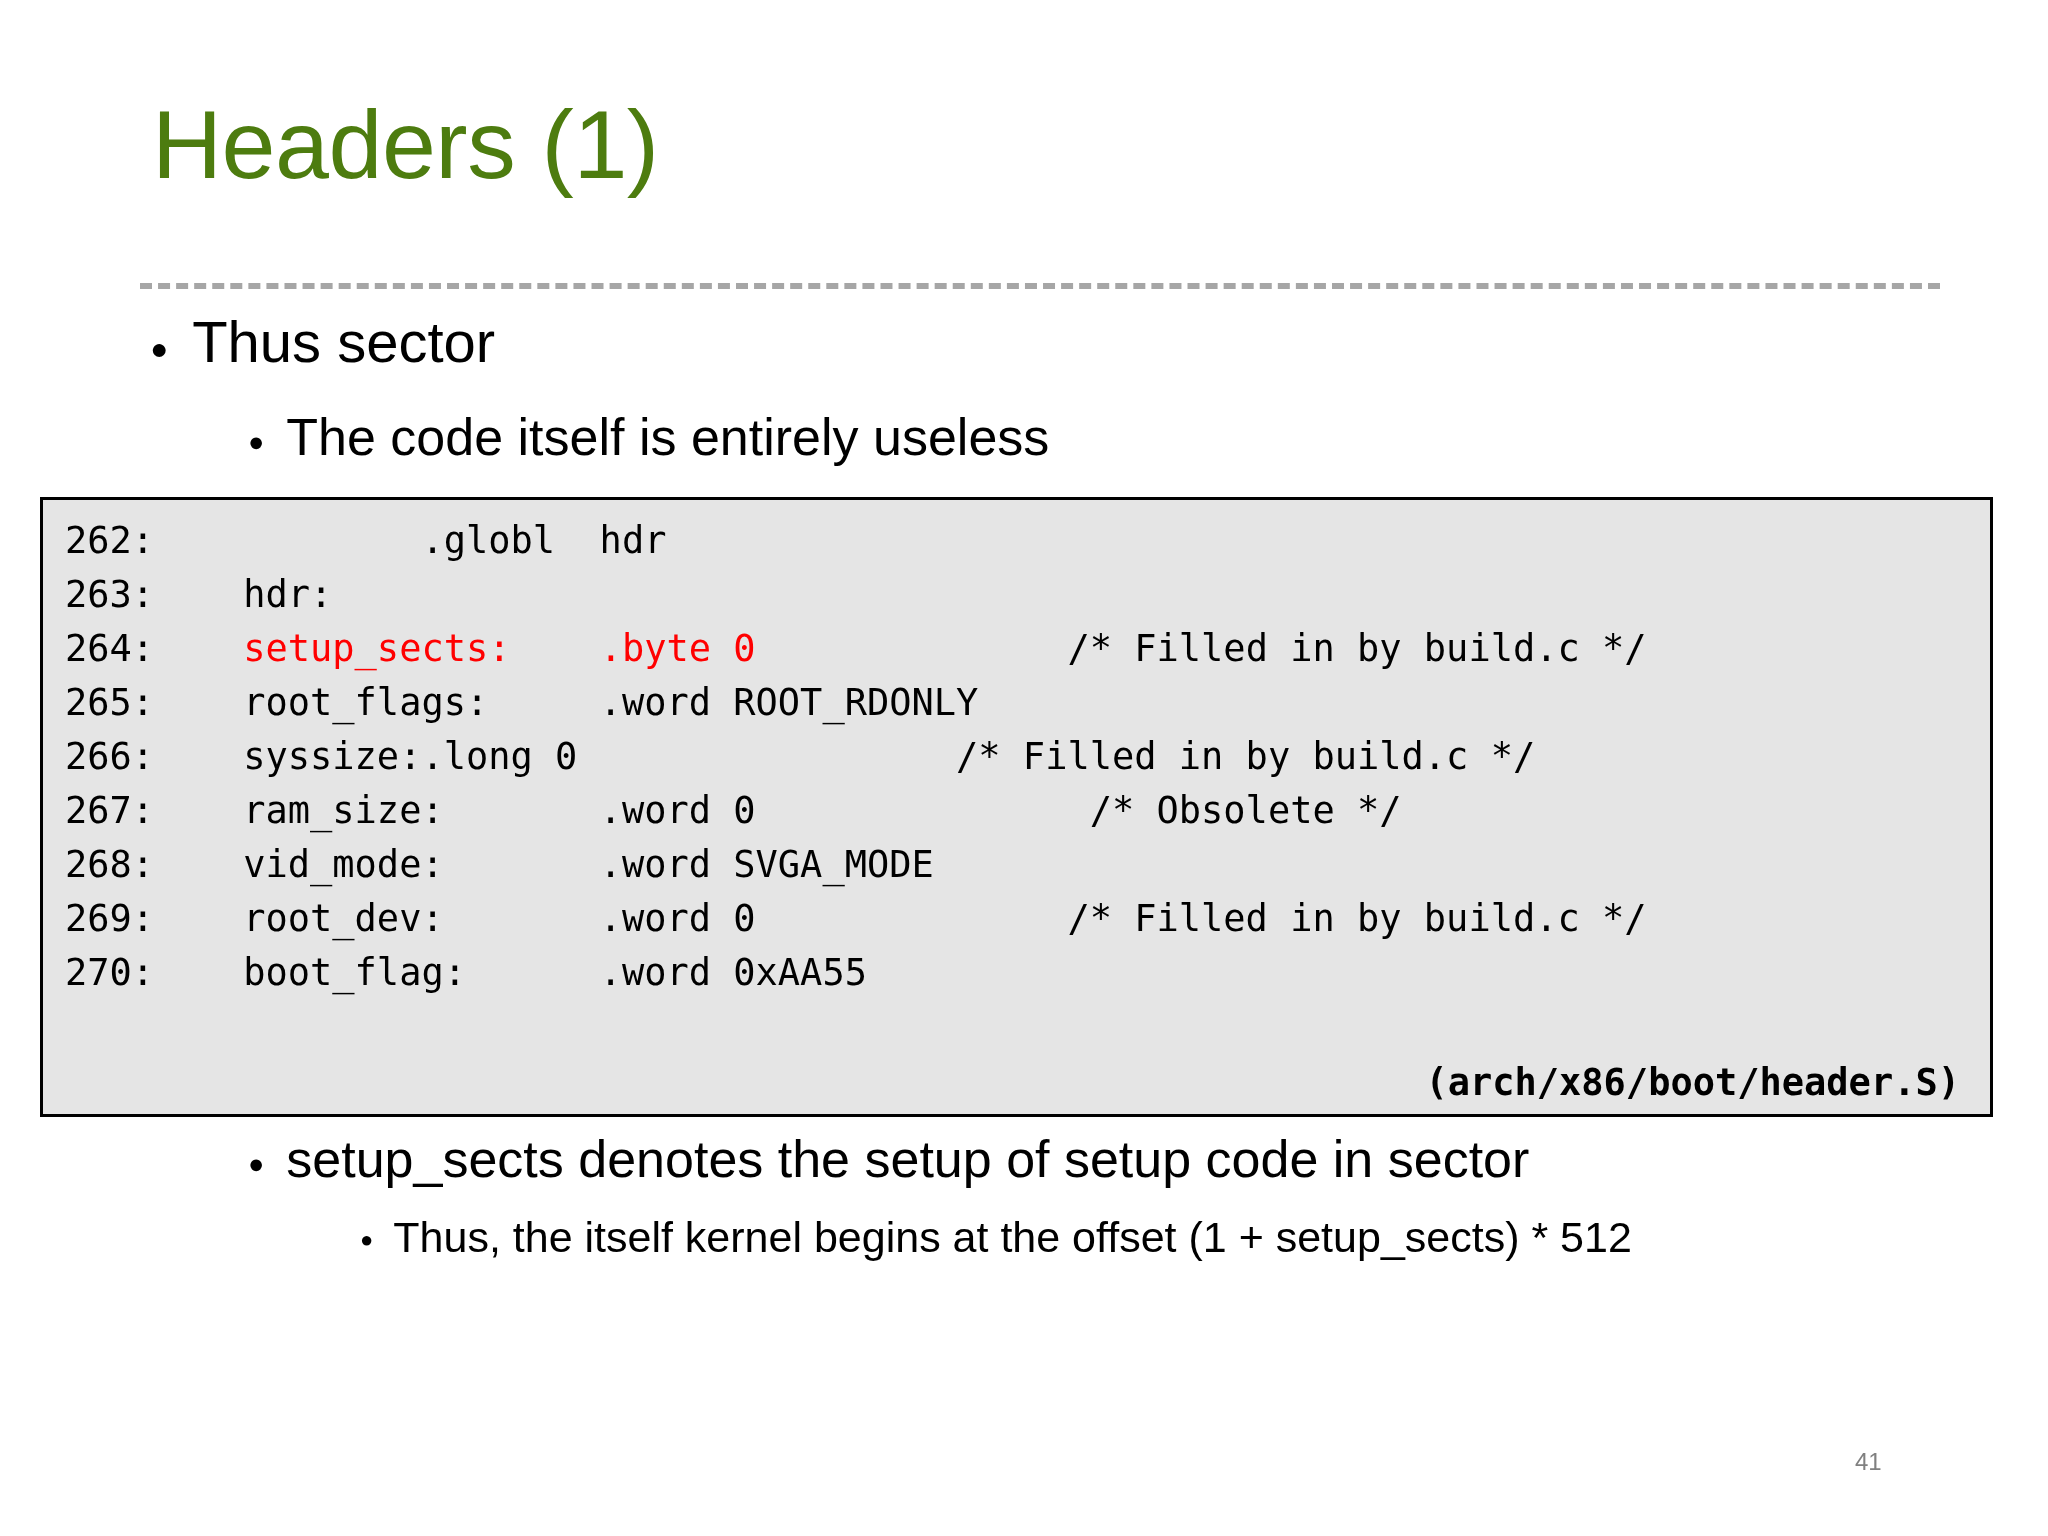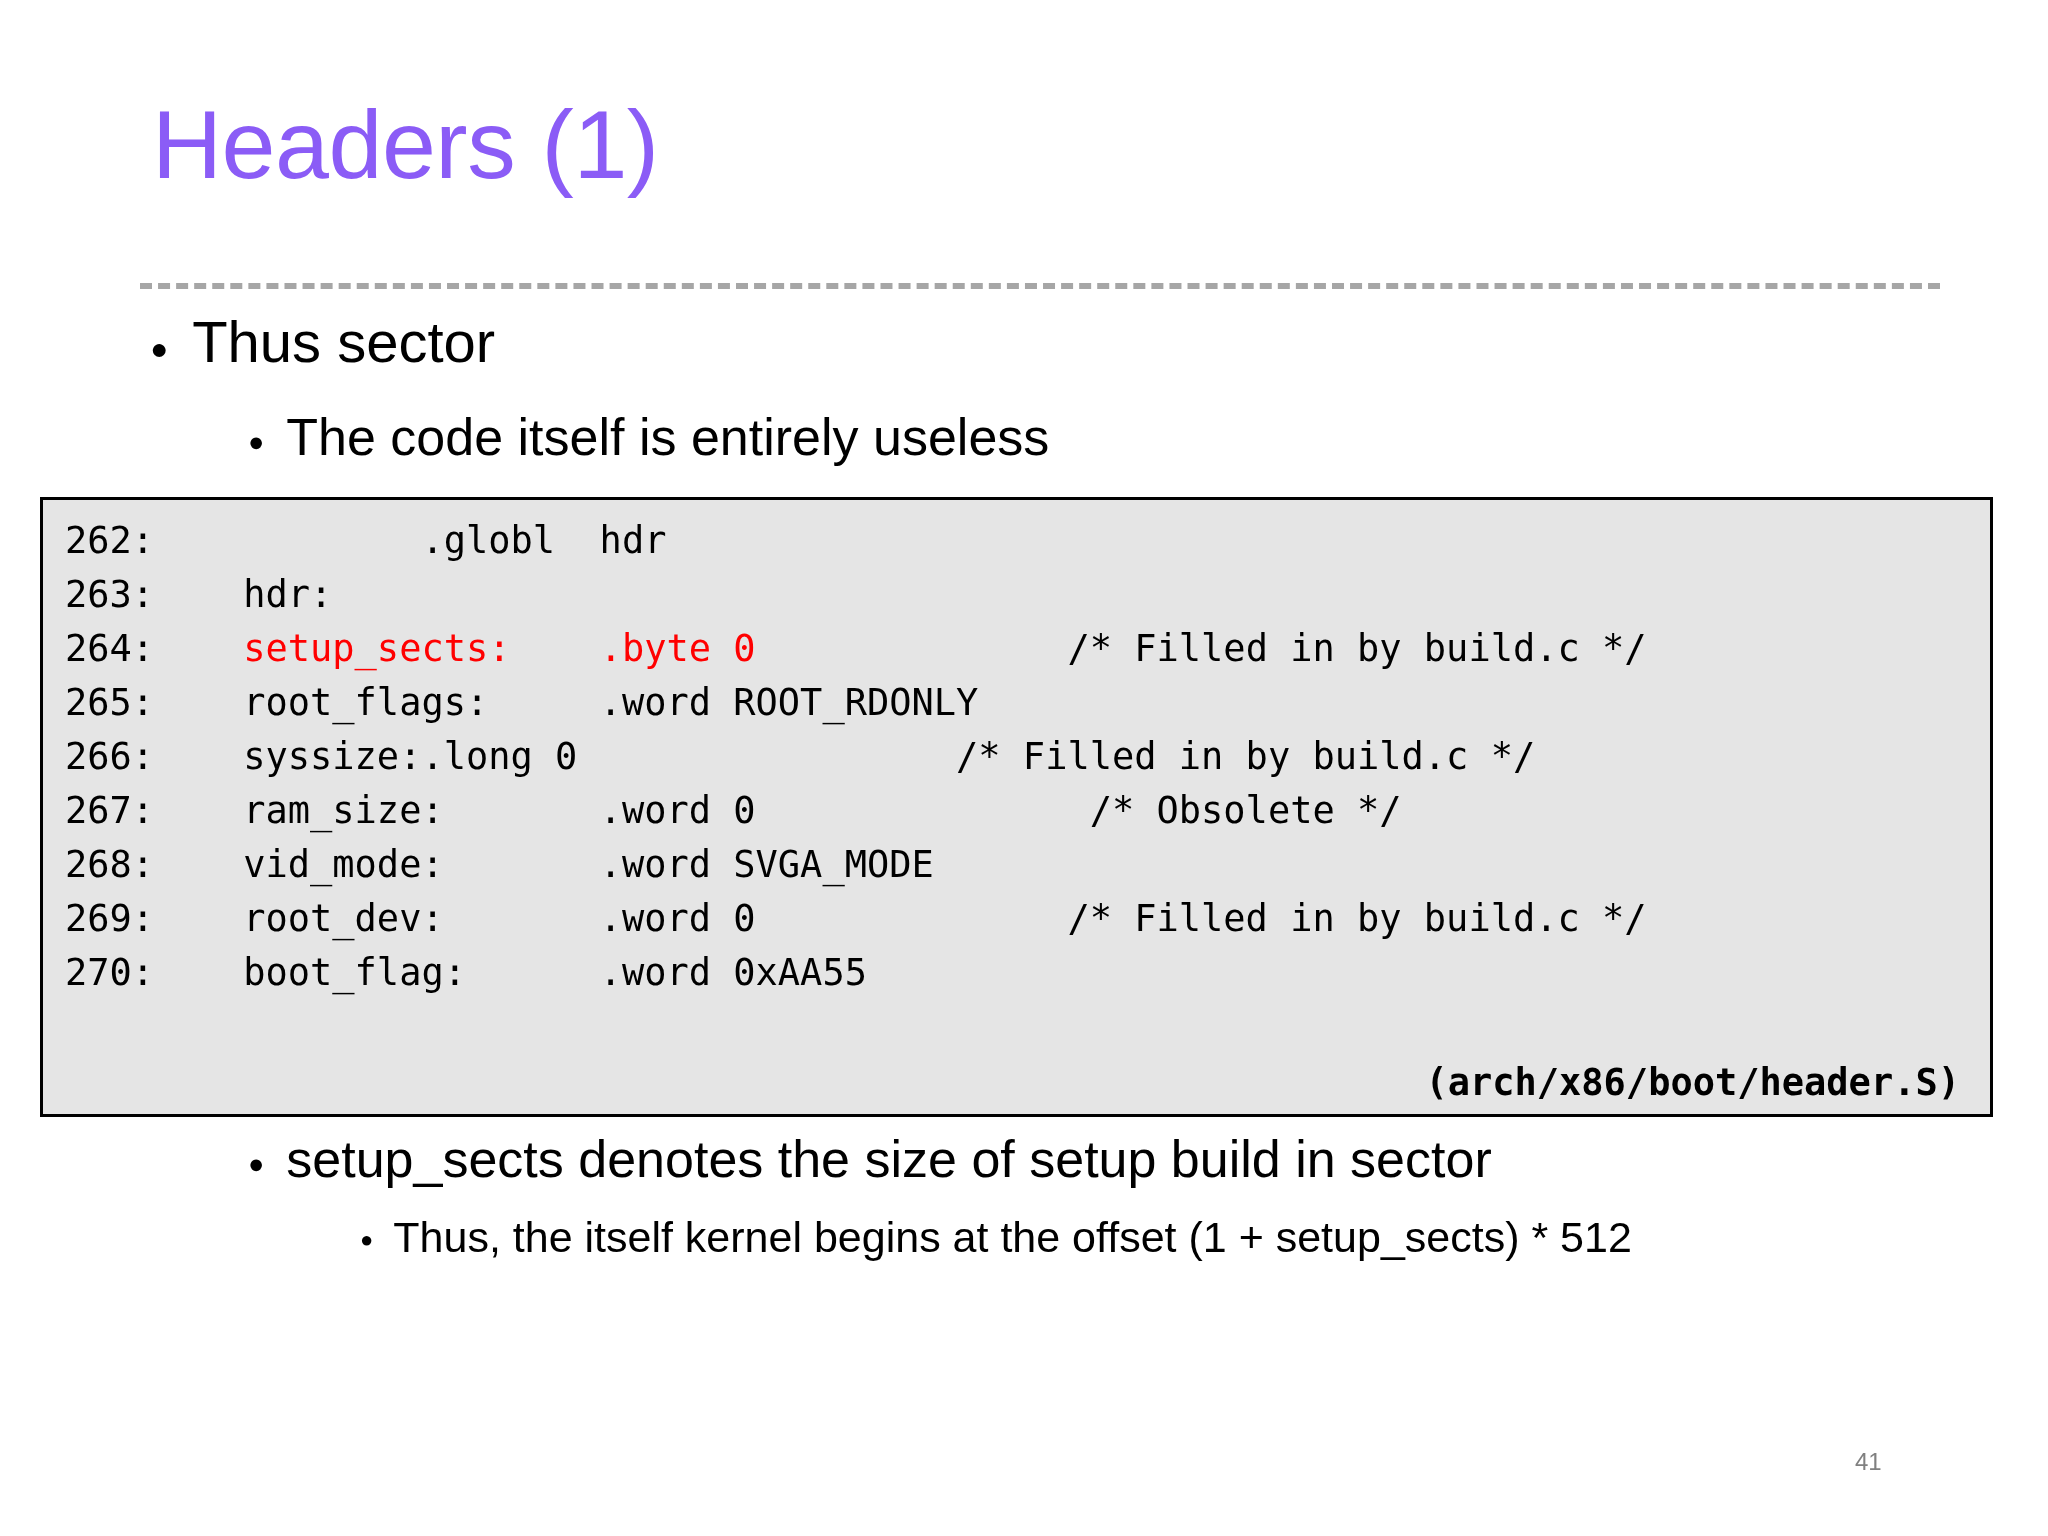--- a/index.html
+++ b/index.html
@@ -24,21 +24,21 @@
 
   
   .title {
     position: absolute;
     left: 152px;
     top: 94px;
     font-size: 97px;
     font-weight: 400;
     line-height: 1.05;
     letter-spacing: -0.5px;
-    color: #8b5cf6;
+    color: #4d7c0f;
     white-space: nowrap;
   }
 
   
   .divider {
     position: absolute;
     left: 140px;
     top: 283px;
     width: 1800px;
     height: 0;
@@ -167,21 +167,21 @@
     <span class="bullet-text">The code itself is entirely useless</span>
   </div>
 
   <div class="code-box">
     <div class="code-lines" id="code-lines"><span class="code-line">262:            .globl  hdr</span><span class="code-line">263:    hdr:</span><span class="code-line red"><span class="lineno">264:</span><span>    setup_sects:    .byte 0</span><span class="lineno">              /* Filled in by build.c */</span></span><span class="code-line">265:    root_flags:     .word ROOT_RDONLY</span><span class="code-line">266:    syssize:.long 0                 /* Filled in by build.c */</span><span class="code-line">267:    ram_size:       .word 0               /* Obsolete */</span><span class="code-line">268:    vid_mode:       .word SVGA_MODE</span><span class="code-line">269:    root_dev:       .word 0              /* Filled in by build.c */</span><span class="code-line">270:    boot_flag:      .word 0xAA55</span></div>
     <div class="code-file">(arch/x86/boot/header.S)</div>
   </div>
 
   <div class="bullet-row lvl2" id="bullet-setup-sects">
     <span class="bullet-dot">●</span>
-    <span class="bullet-text">setup_sects denotes the size of setup build in sector</span>
+    <span class="bullet-text">setup_sects denotes the setup of setup code in sector</span>
   </div>
 
   <div class="bullet-row lvl3" id="bullet-thus-protect">
     <span class="bullet-dot">●</span>
     <span class="bullet-text"><span>Thus, the itself kernel begins at the offset </span><span class="italic">(1 + setup_sects) * 512</span></span>
   </div>
 
   <div class="page-number">41</div>
 
 </div>

